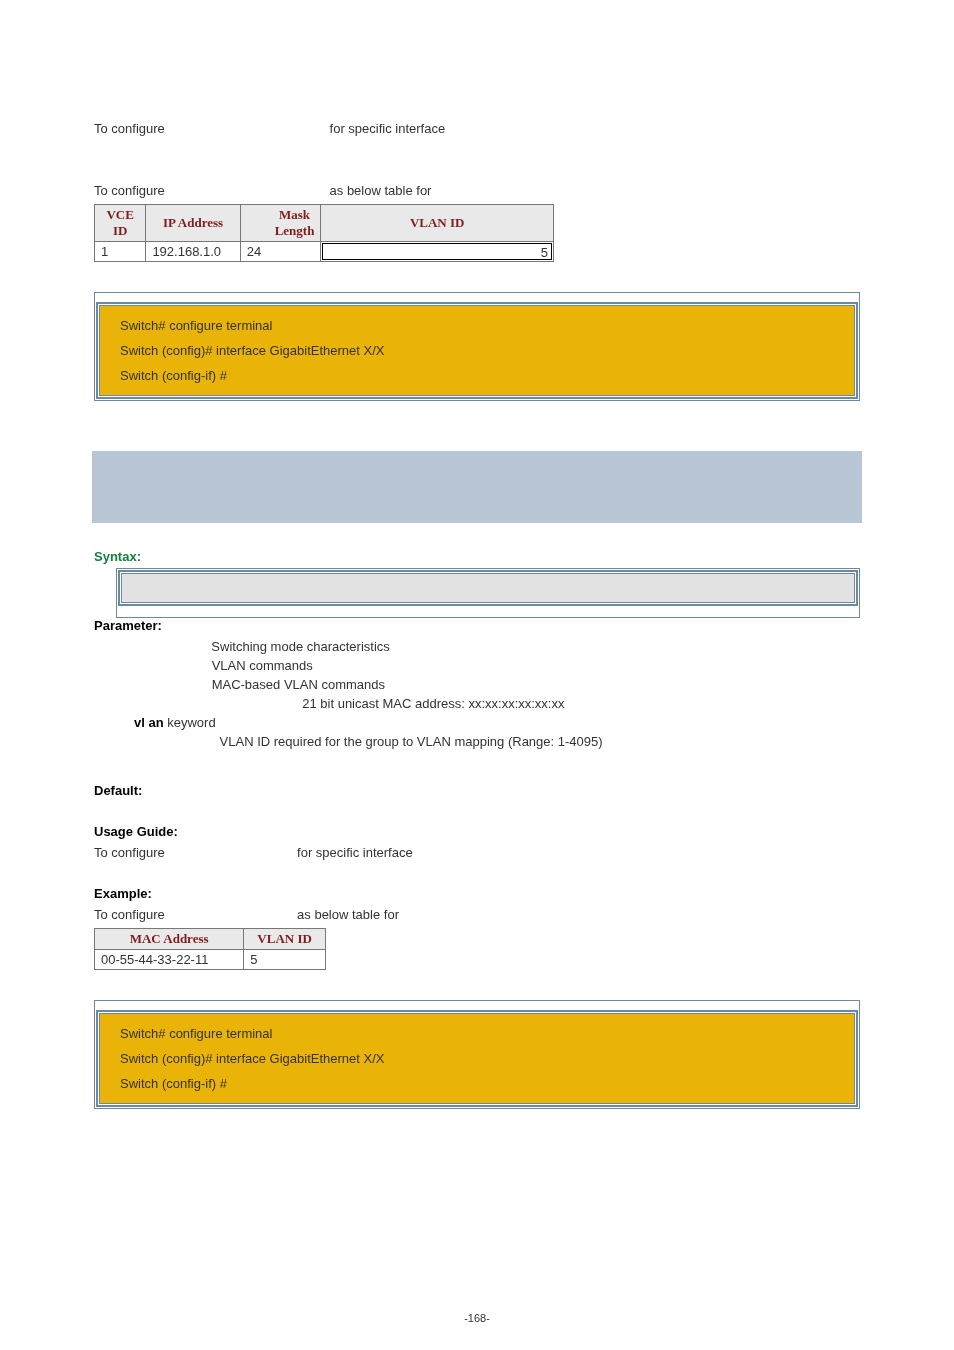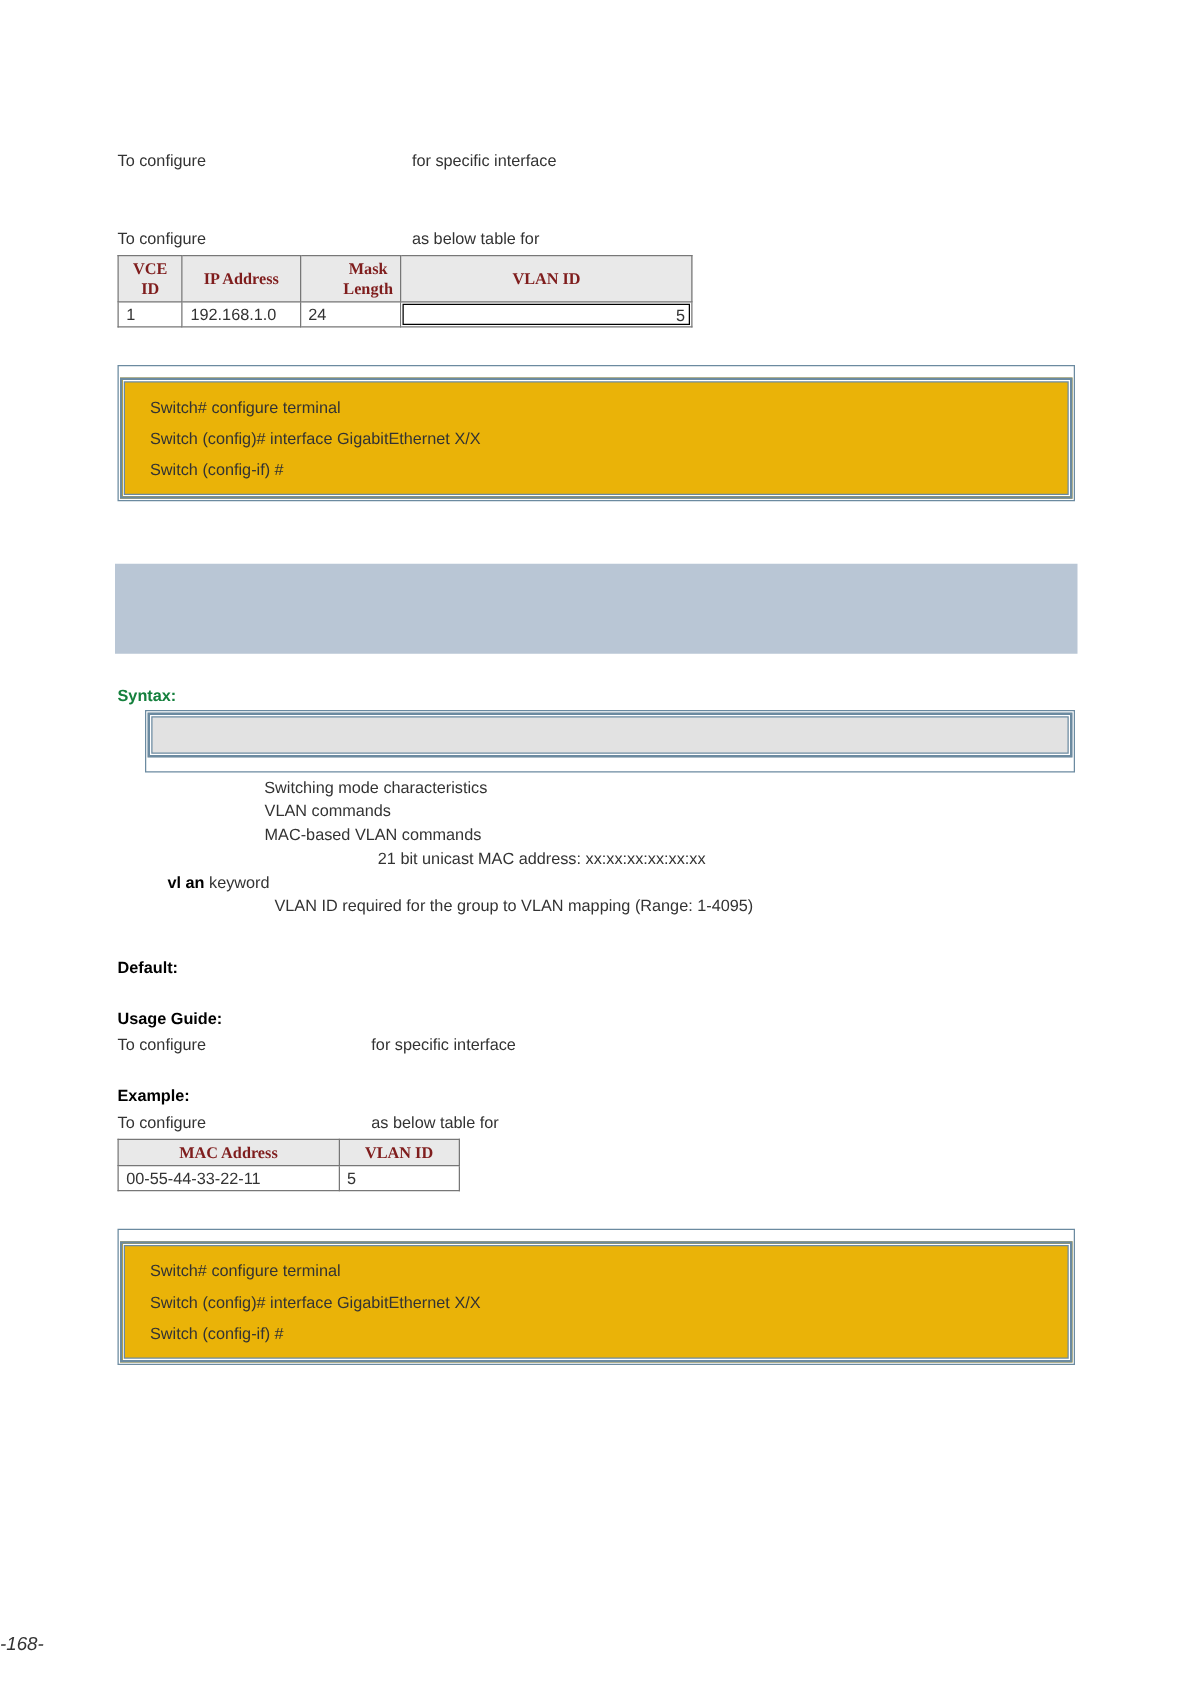--- a/index.html
+++ b/index.html
@@ -61,25 +61,25 @@
     height: 36px;
     padding: 8px 14px;
     margin-bottom: 10px;
   }
   .paramline { margin: 4px 0; }
   .paramline .lbl { display:inline-block; min-width: 58px; }
   .indent1 { padding-left: 48px; }
   .indent2 { padding-left: 88px; }
   .indent3 { padding-left: 128px; }
 
-  .tbl2 { width: 274px; padding-left: 38px; }
+  .tbl2 { width: 232px; padding-left: 38px; }
   .tbl2 th:nth-child(1){width:150px;}
   .tbl2 th:nth-child(2){width:82px;}
 
-  .footer { position: absolute; bottom: 26px; left:0; right:0; text-align:left; font-size:15px;font-style:italic; }
+  .footer { position: absolute; bottom: 26px; left:0; right:0; text-align:center; font-size:11px; }
 
   
   .dblwrap { border: 1px solid #6b8aa0; padding: 1px; }
 </style>
 </head>
 <body>
 
 <div class="page">
 
   <p class="line">
@@ -147,20 +147,23 @@
   </div>
 
   <p class="sectionhdr invisible">Syntax:</p>
 
   <div class="dblwrap" style="margin-left:22px;">
     <div class="syntaxbox">
       <span class="kw invisible">switchport vlan mac &lt;mac_addr&gt; vlan &lt;vid&gt;</span>
     </div>
   </div>
 
+  <p class="line invisible">
+    <span class="kw">Parameter:</span>
+  </p>
 
   <div class="paramline indent1">
     <span class="kw invisible lbl">switchport</span>
     <span>Switching mode characteristics</span>
   </div>
   <div class="paramline indent2">
     <span class="kw invisible lbl" style="min-width:0;">vlan</span>
     <span>VLAN commands</span>
   </div>
   <div class="paramline indent2">

